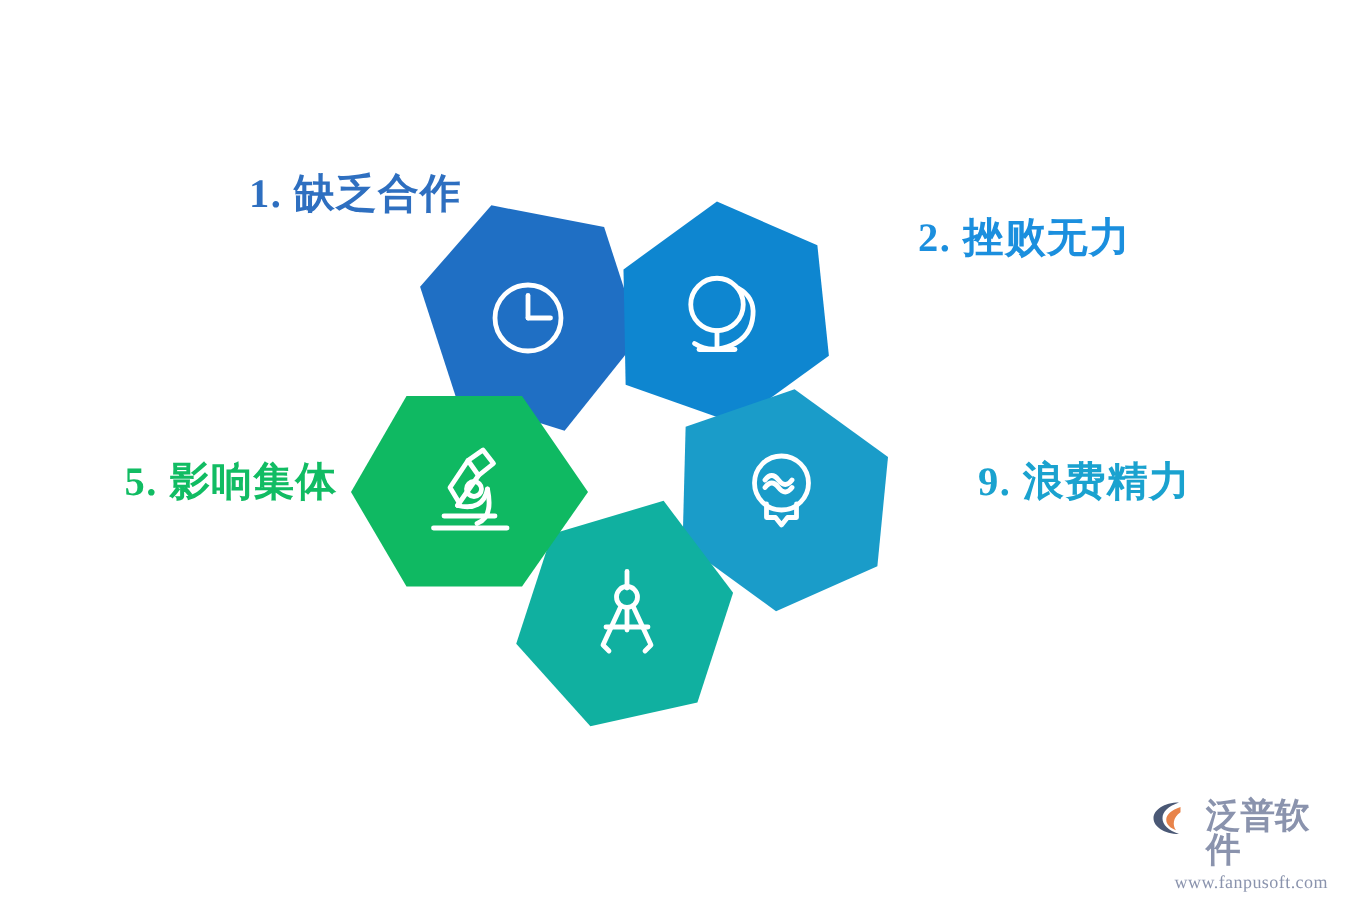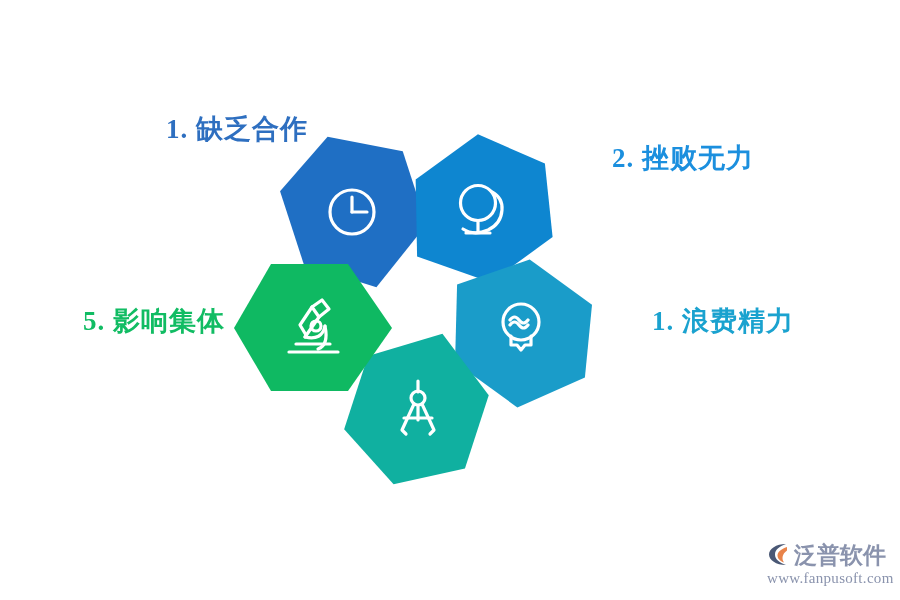--- a/index.html
+++ b/index.html
@@ -27,31 +27,31 @@
   #label-4{left:386px;top:476px;}
   #label-5{left:68px;top:303px;margin-left:15px;}
 
   
   #logo{
     position:absolute;left:766px;top:536px;
     width:128px;height:56px;
     display:flex;flex-direction:column;
     align-items:flex-start;justify-content:center;
   }
-  #logo-row{display:flex;align-items:flex-end;gap:2px;}
+  #logo-row{display:flex;align-items:flex-start;gap:12px;}
   #logo-mark{width:26px;height:26px;flex:0 0 26px;}
   #logo-name{
     font-size:23px;font-weight:700;color:#8a93ad;
     font-family:"Liberation Serif","DejaVu Serif",serif;
     letter-spacing:0px;line-height:1;
   }
   #logo-url{
-    font-size:15px;color:#8a93ad;letter-spacing:0.3px;
+    font-size:12px;color:#8a93ad;letter-spacing:0.3px;
     font-family:"Liberation Serif","DejaVu Serif",serif;
-    margin-top:3px;margin-left:1px;
+    margin-top:3px;margin-left:17px;
   }
 </style>
 </head>
 <body>
 
 <div id="stage">
 
   <svg class="hex-svg" viewBox="0 0 900 600">
 
     <g>
@@ -107,21 +107,21 @@
         <path d="M296 344 L330 344"></path>
         <path d="M289 352 L338 352"></path>
       </g>
     </g>
   </svg>
 
   <div class="label" id="label-1" style="color:#2E6FC0">1. 缺乏合作</div>
 
   <div class="label" id="label-2" style="color:#1B8FDE">2. 挫败无力</div>
 
-  <div class="label" id="label-3" style="color:#1AA2CF">1. 浪费精力</div>
+  <div class="label" id="label-3" style="color:#1AA2CF">9. 浪费精力</div>
 
 
   <div class="label" id="label-5" style="color:#11BC63">5. 影响集体</div>
 
   <div id="logo">
     <div id="logo-row">
       <svg id="logo-mark" viewBox="0 0 26 26">
         <path d="M20 3 C10 3 3 8 3 13.5 C3 19 10 24 20 24 C13 21.5 9 18 9 13.5 C9 9 13 5.5 20 3 Z" fill="#4a5875"></path>
         <path d="M21 6 C15 8 11.5 11 11.5 14.5 C11.5 17.5 14 20 18 21.5 C15.5 18 16 13 21 9.5 Z" fill="#e8834a"></path>
       </svg>

